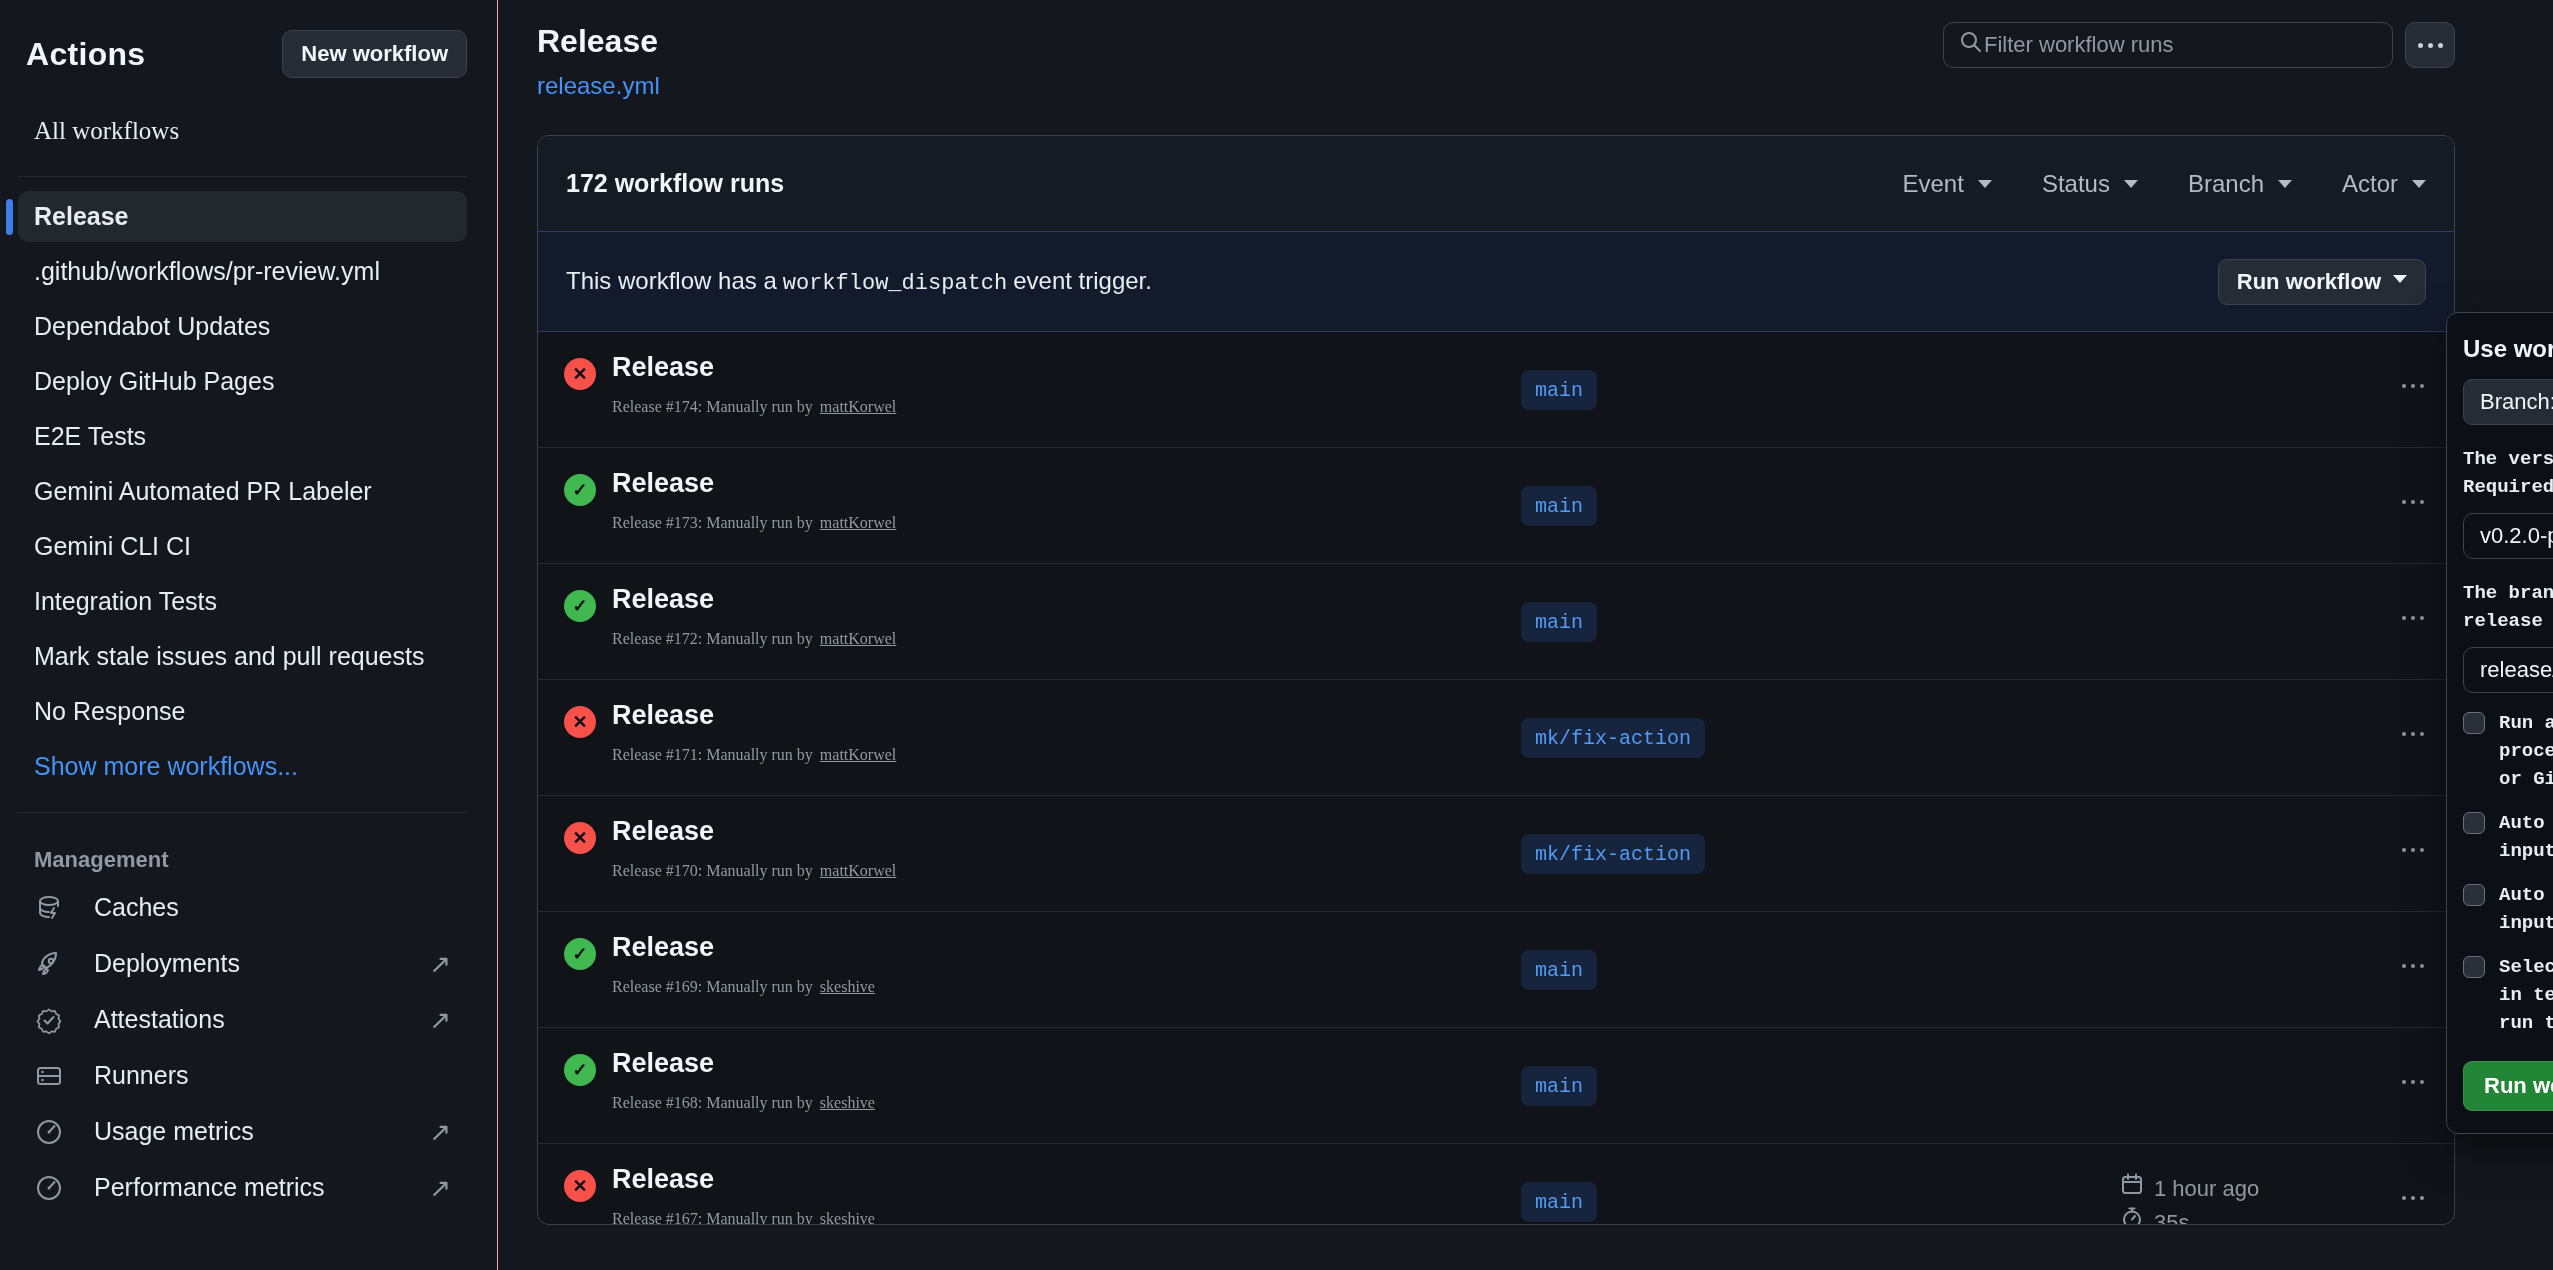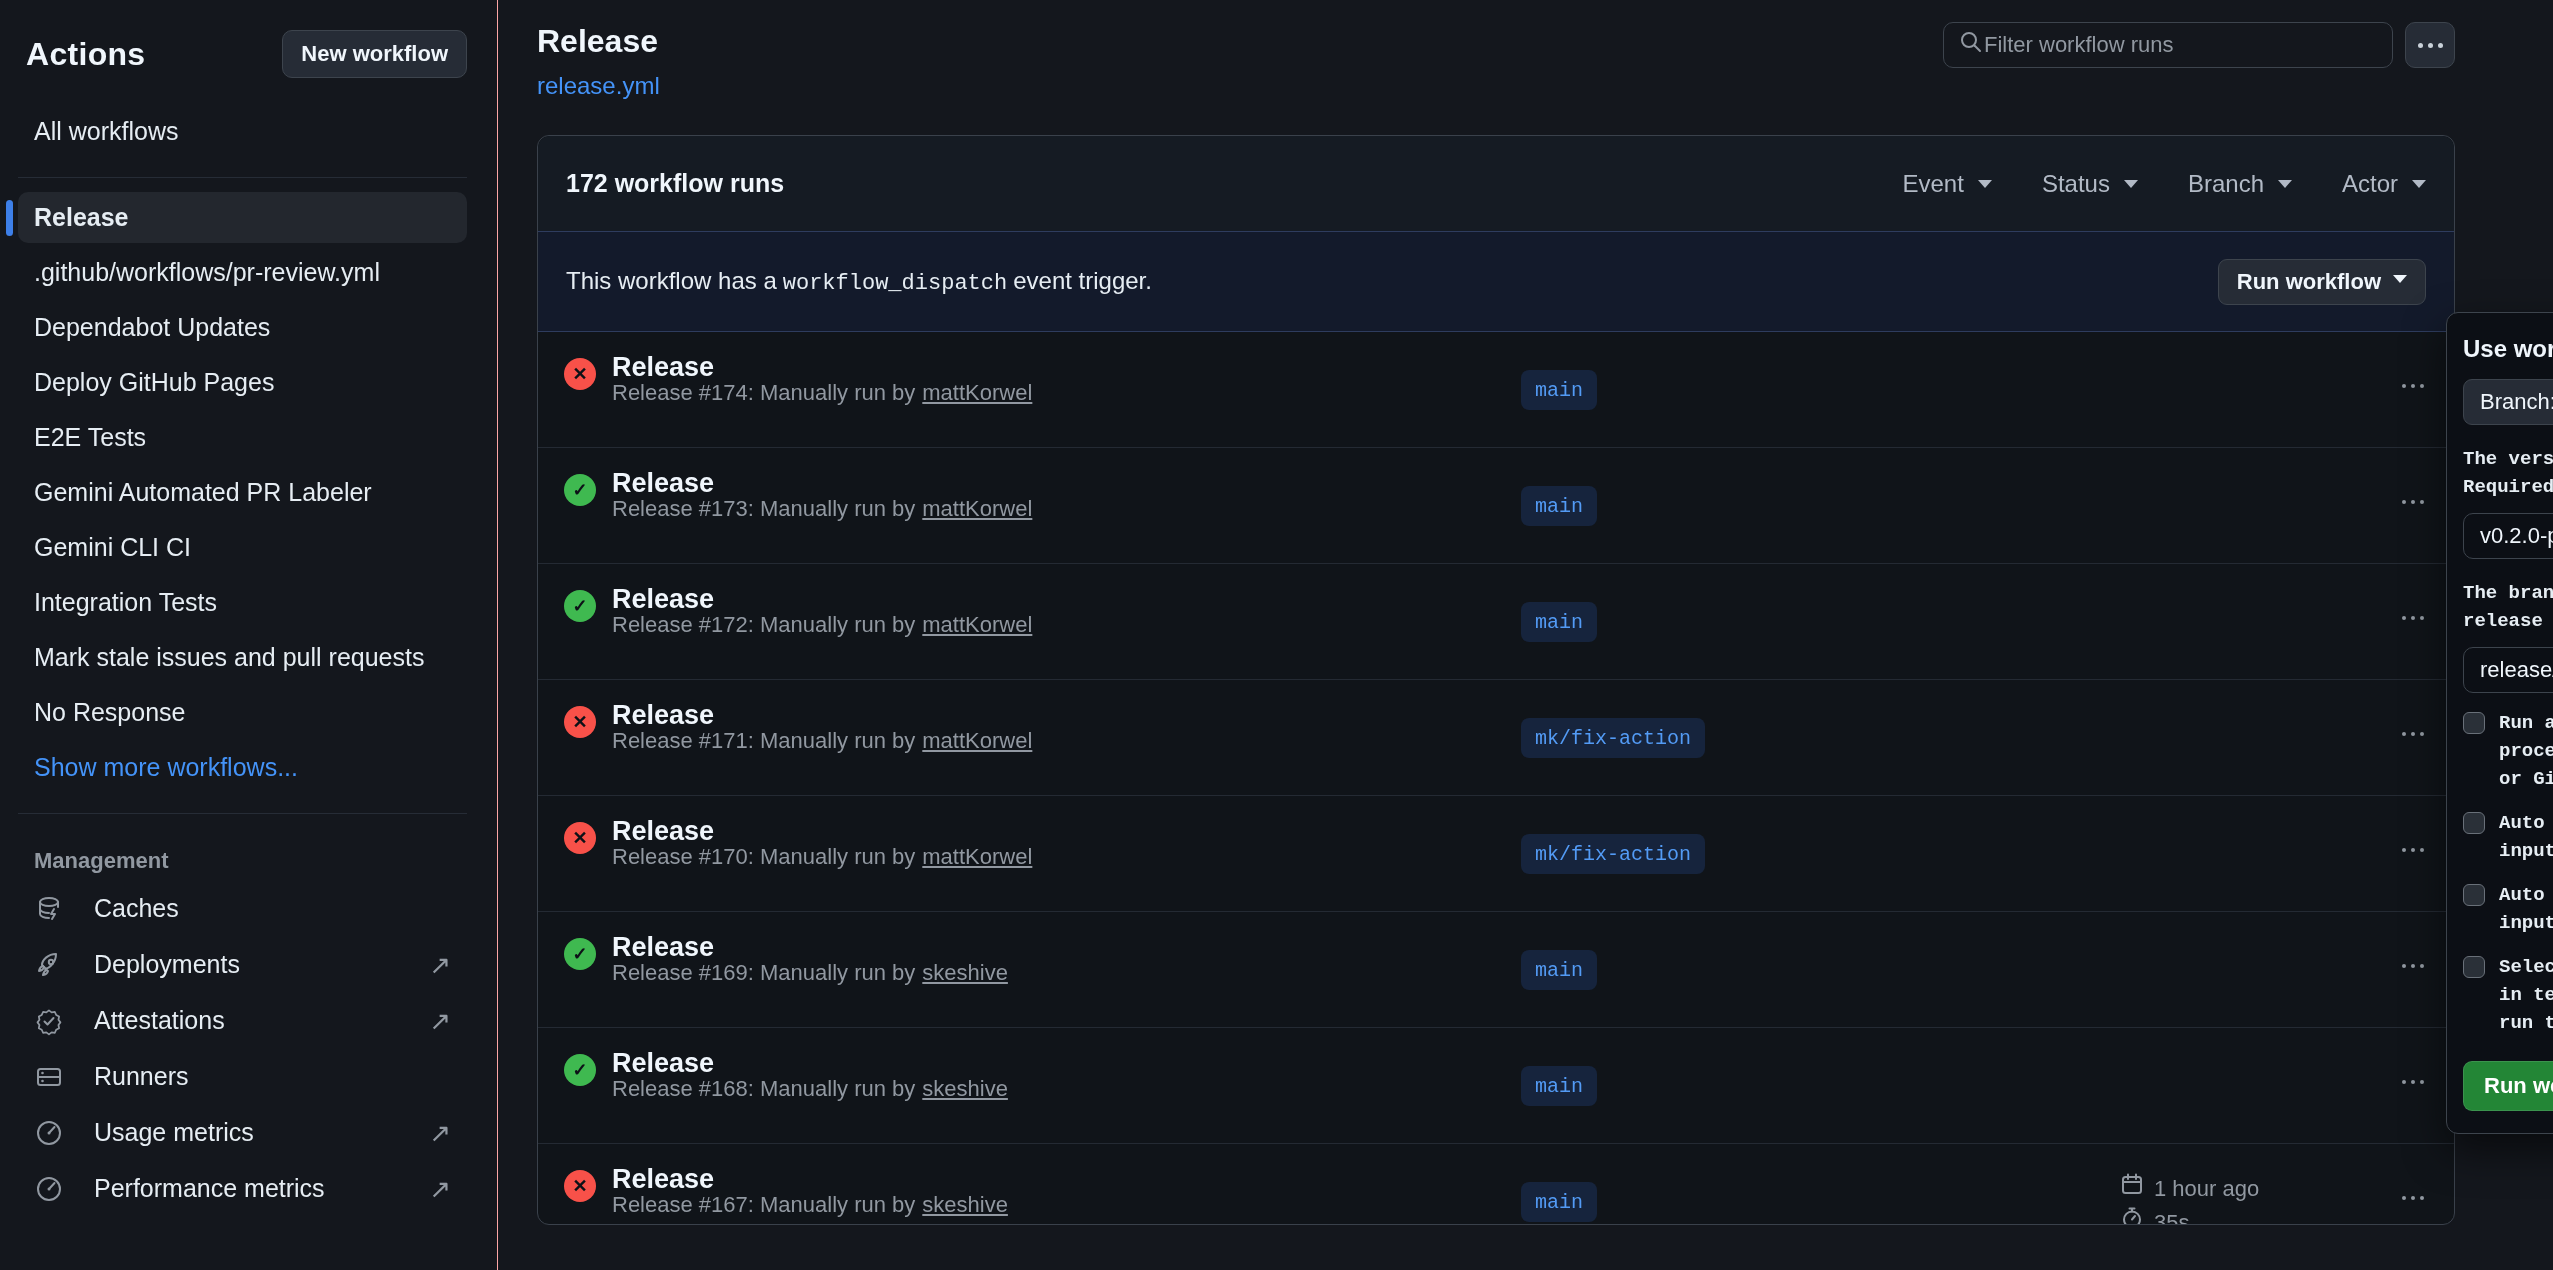--- a/index.html
+++ b/index.html
@@ -23,21 +23,21 @@
   .btn-gray {
     background:#262c36; border:1px solid #3d444d; color:#f0f6fc;
     border-radius:10px; font-size:22px; font-weight:bold;
     padding:10px 18px; cursor:pointer; font-family:inherit;
   }
   .side-item {
     position:relative; display:block; margin:4px 0 4px -8px;
     padding:11px 16px; border-radius:10px; font-size:25px; color:#e6edf3;
     white-space:nowrap; cursor:pointer;
   }
-  .side-item.all { margin-top:28px; }
+  .side-item.all { margin-top:28px;font-family:Liberation Serif, serif; }
   .side-item.selected { background:#23272e; font-weight:bold; }
   .side-item.selected::before {
     content:""; position:absolute; left:-12px; top:50%; transform:translateY(-50%);
     width:7px; height:36px; border-radius:4px; background:#3d7fe8;
   }
   .side-divider { border:none; border-top:1px solid #262c36; margin:20px 0 14px -8px; }
   .link-blue { color:#4493f8; text-decoration:none; }
   .mgmt-heading { margin:34px 0 10px 8px; font-size:22px; font-weight:bold; color:#9198a1; }
   .mgmt-item {
     display:flex; align-items:flex-start; gap:30px; margin-left:-8px;
@@ -94,21 +94,21 @@
     position:absolute; left:26px; top:26px; width:32px; height:32px; border-radius:50%;
     display:flex; align-items:center; justify-content:center;
     font-weight:900; font-size:18px; color:#0d1117;
   }
   .s-failure { background:#f85149; }
   .s-success { background:#3fb950; }
   .run-title {
     position:absolute; left:74px; top:20px; font-size:27px; font-weight:bold;
     color:#f0f6fc; text-decoration:none; cursor:pointer;
   }
-  .run-sub { position:absolute; left:74px; top:48px; font-size:22px; color:#9198a1; }
+  .run-sub { position:absolute; left:74px; top:66px; font-size:16px; color:#9198a1;font-family:Liberation Serif, serif; }
   .actor { color:#9198a1; text-decoration:underline; margin-left:7px; cursor:pointer; }
   .branch-badge {
     position:absolute; left:983px; top:38px; height:40px; display:inline-flex; align-items:center;
     padding:0 14px; border-radius:8px; background:#16243d; color:#539bf5;
     font-family:"Liberation Mono","DejaVu Sans Mono",monospace; font-size:20px;
     text-decoration:none; cursor:pointer;
   }
   .run-meta { position:absolute; left:1582px; top:24px; font-size:22px; color:#9198a1; }
   .meta-line { display:flex; align-items:flex-end; gap:10px; height:34px; }
   .row-kebab {

